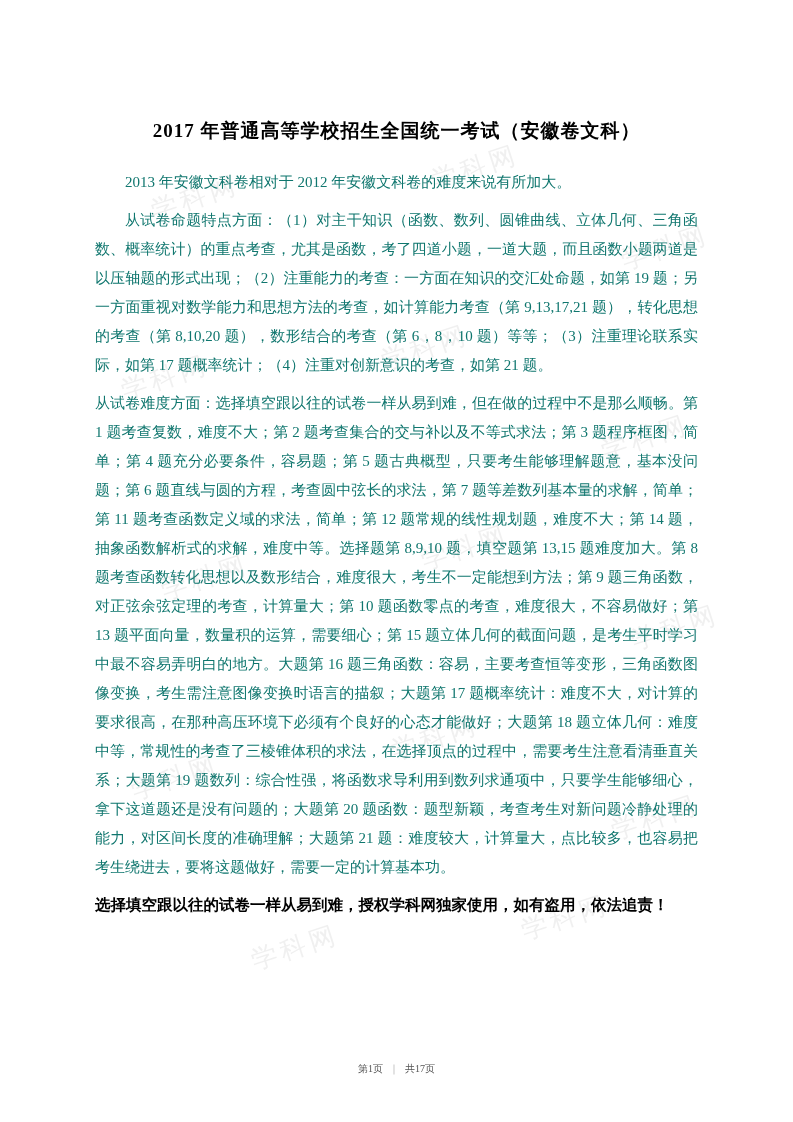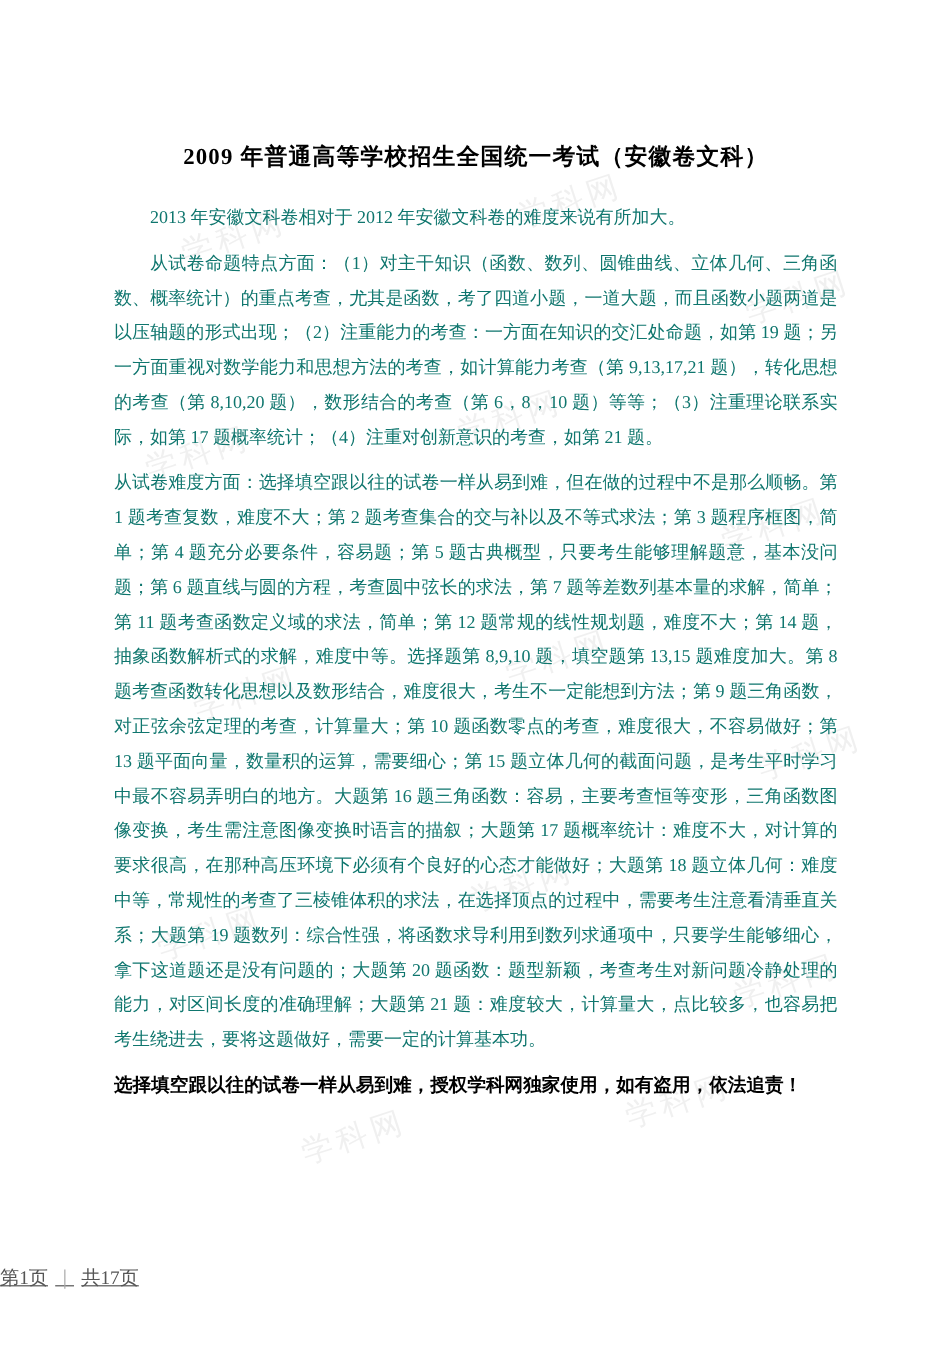--- a/index.html
+++ b/index.html
@@ -77,25 +77,24 @@
     font-weight: bold;
     font-size: 15.5px;
     line-height: 26px;
     text-align: justify;
   }
   .footer {
     position: absolute;
     left: 0;
     right: 0;
     bottom: 46px;
-    text-align: left;
-    font-size: 16px;
+    text-align: center;
+    font-size: 10px;
     color: #555555;
     z-index: 1;
-    text-decoration: underline;
   }
   .footer .sep {
     color: #aaaaaa;
     margin: 0 6px;
   }
 </style>
 </head>
 <body>
 
 <div class="page">
@@ -111,21 +110,21 @@
       <span class="wm" style="left: 420px; top: 530px;">学科网</span>
       <span class="wm" style="left: 630px; top: 610px;">学科网</span>
       <span class="wm" style="left: 130px; top: 760px;">学科网</span>
       <span class="wm" style="left: 390px; top: 720px;">学科网</span>
       <span class="wm" style="left: 610px; top: 800px;">学科网</span>
       <span class="wm" style="left: 250px; top: 930px;">学科网</span>
       <span class="wm" style="left: 520px; top: 900px;">学科网</span>
     </div>
 
   <div class="content">
-    <h1 class="title">2009 年普通高等学校招生全国统一考试（安徽卷文科）</h1>
+    <h1 class="title">2017 年普通高等学校招生全国统一考试（安徽卷文科）</h1>
 
 
     <p class="para indent">2013 年安徽文科卷相对于 2012 年安徽文科卷的难度来说有所加大。</p>
 
     <p class="para indent">从试卷命题特点方面：（1）对主干知识（函数、数列、圆锥曲线、立体几何、三角函数、概率统计）的重点考查，尤其是函数，考了四道小题，一道大题，而且函数小题两道是以压轴题的形式出现；（2）注重能力的考查：一方面在知识的交汇处命题，如第 19 题；另一方面重视对数学能力和思想方法的考查，如计算能力考查（第 9,13,17,21 题），转化思想的考查（第 8,10,20 题），数形结合的考查（第 6，8，10 题）等等；（3）注重理论联系实际，如第 17 题概率统计；（4）注重对创新意识的考查，如第 21 题。</p>
 
     <p class="para gap-top">从试卷难度方面：选择填空跟以往的试卷一样从易到难，但在做的过程中不是那么顺畅。第 1 题考查复数，难度不大；第 2 题考查集合的交与补以及不等式求法；第 3 题程序框图，简单；第 4 题充分必要条件，容易题；第 5 题古典概型，只要考生能够理解题意，基本没问题；第 6 题直线与圆的方程，考查圆中弦长的求法，第 7 题等差数列基本量的求解，简单；第 11 题考查函数定义域的求法，简单；第 12 题常规的线性规划题，难度不大；第 14 题，抽象函数解析式的求解，难度中等。选择题第 8,9,10 题，填空题第 13,15 题难度加大。第 8 题考查函数转化思想以及数形结合，难度很大，考生不一定能想到方法；第 9 题三角函数，对正弦余弦定理的考查，计算量大；第 10 题函数零点的考查，难度很大，不容易做好；第 13 题平面向量，数量积的运算，需要细心；第 15 题立体几何的截面问题，是考生平时学习中最不容易弄明白的地方。大题第 16 题三角函数：容易，主要考查恒等变形，三角函数图像变换，考生需注意图像变换时语言的描叙；大题第 17 题概率统计：难度不大，对计算的要求很高，在那种高压环境下必须有个良好的心态才能做好；大题第 18 题立体几何：难度中等，常规性的考查了三棱锥体积的求法，在选择顶点的过程中，需要考生注意看清垂直关系；大题第 19 题数列：综合性强，将函数求导利用到数列求通项中，只要学生能够细心，拿下这道题还是没有问题的；大题第 20 题函数：题型新颖，考查考生对新问题冷静处理的能力，对区间长度的准确理解；大题第 21 题：难度较大，计算量大，点比较多，也容易把考生绕进去，要将这题做好，需要一定的计算基本功。</p>
 
     <p class="notice">选择填空跟以往的试卷一样从易到难，授权学科网独家使用，如有盗用，依法追责！</p>
 

